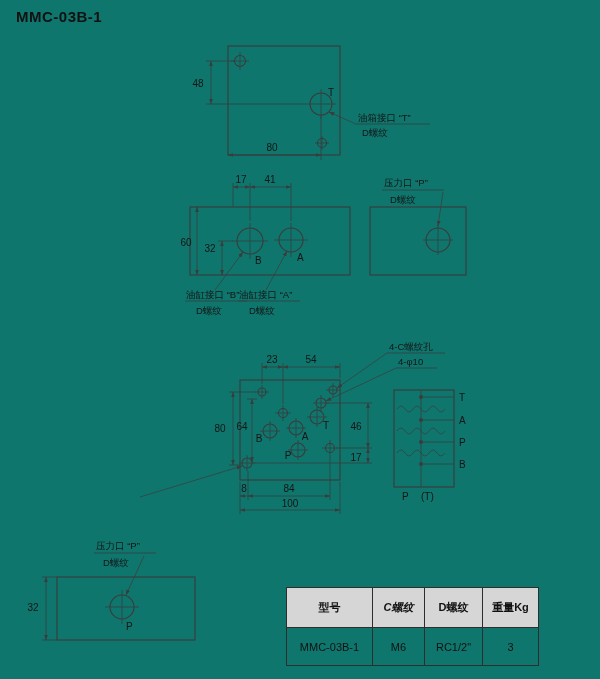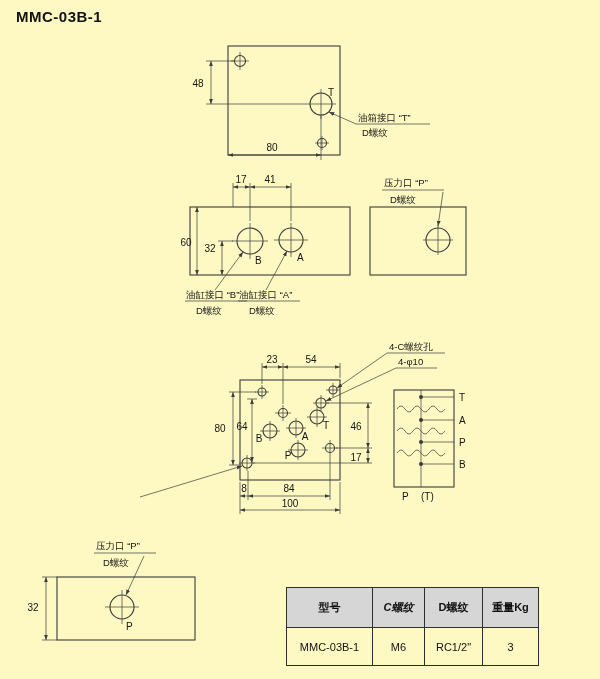--- a/index.html
+++ b/index.html
@@ -1,18 +1,18 @@
 <!DOCTYPE html>
 <html><head>
 <meta charset="utf-8">
 <style>
   * { margin:0; padding:0; box-sizing:border-box; }
   body { background:#fff; }
   .canvas {
-    position:relative; width:600px; height:679px; background:#fef9c3;
+    position:relative; width:600px; height:679px; background:#0f766e;
     font-family:"Liberation Sans", sans-serif; overflow:hidden;
   }
   .title {
     position:absolute; left:16px; top:8px; font-size:15px; font-weight:bold;
     letter-spacing:0.5px; color:#111;
   }
   svg.draw { position:absolute; left:0; top:0; }
   svg.draw text { font-family:"Liberation Sans", sans-serif; fill:#141414; }
   .dm { font-size:10px; }
   .pl { font-size:10px; }

